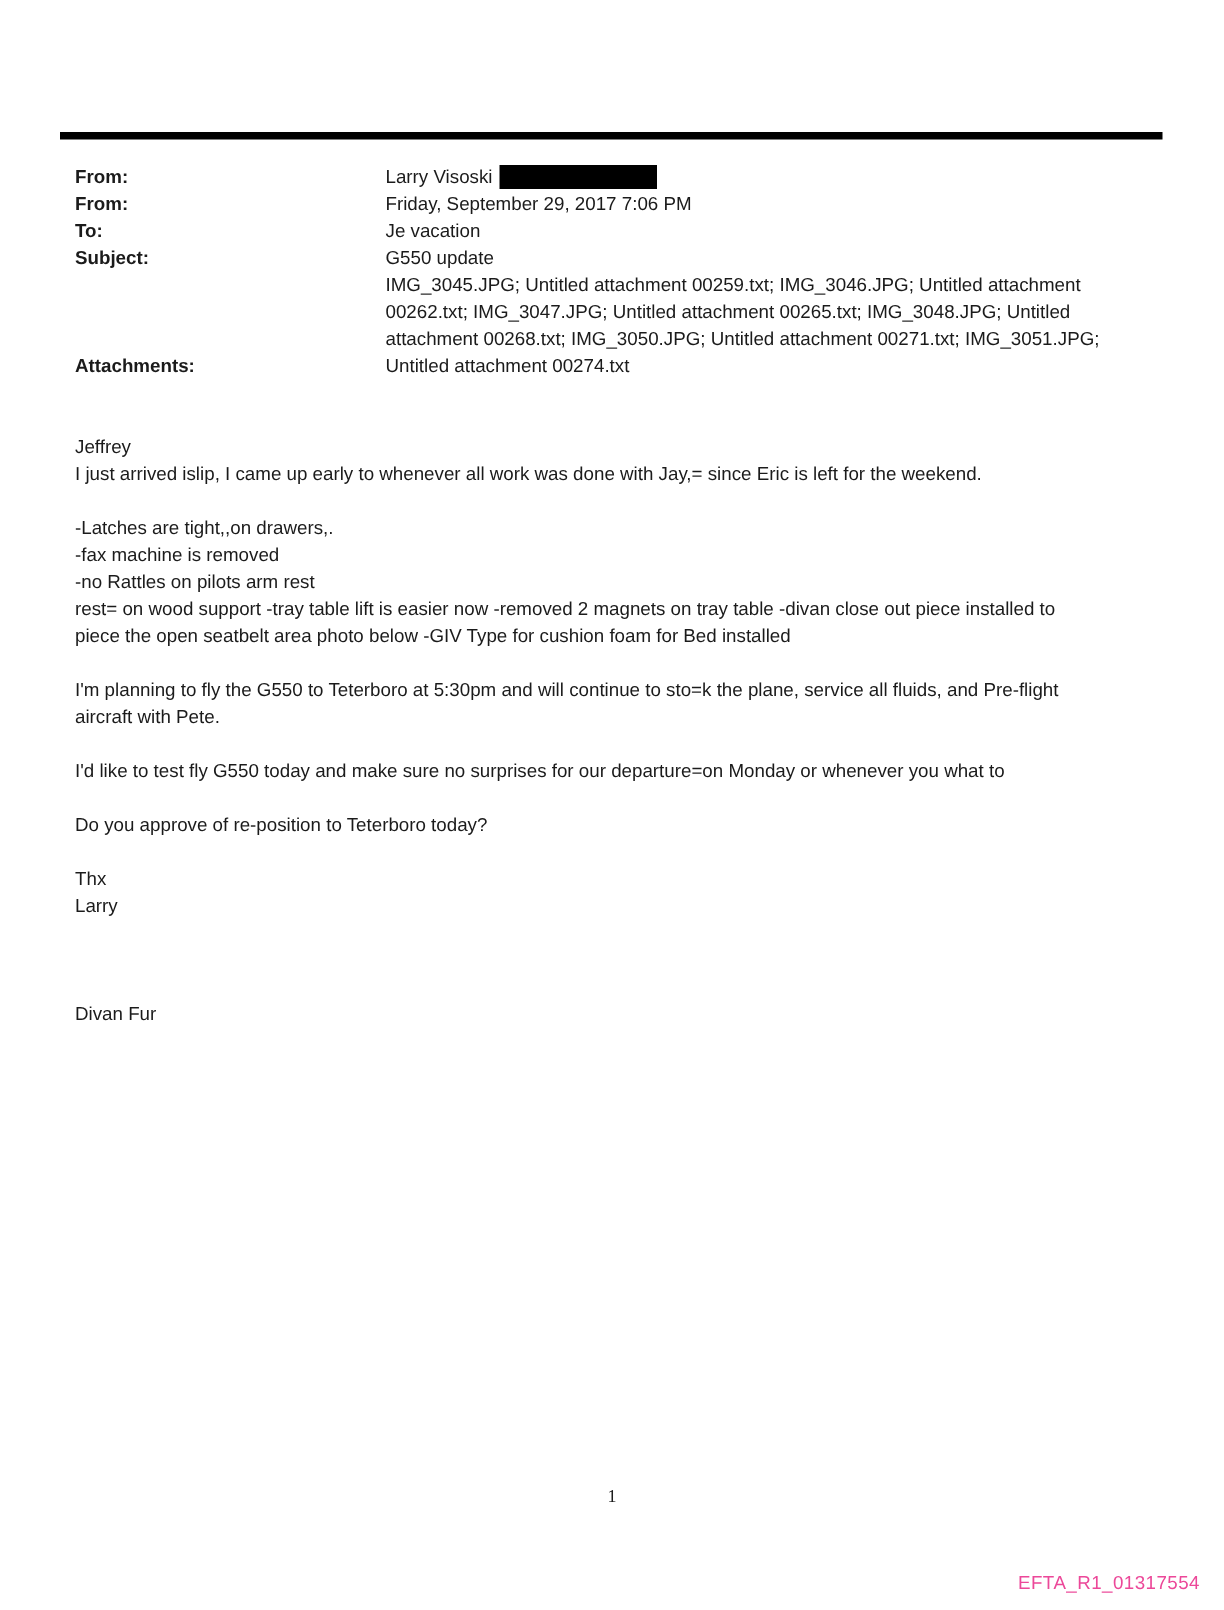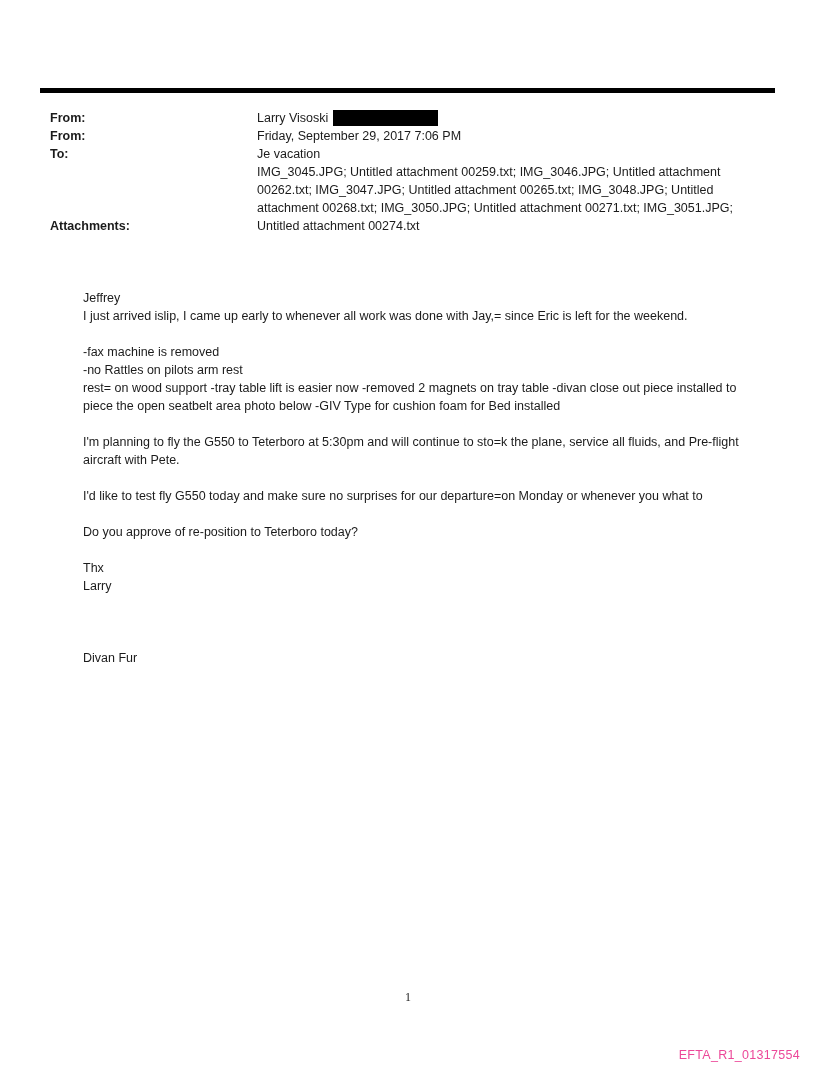--- a/index.html
+++ b/index.html
@@ -61,21 +61,20 @@
     position: absolute;
     left: 50px;
     top: 289px;
     width: 722px;
     font-size: 12.5px;
     line-height: 18px;
   }
   .body-line {
     min-height: 18px;
     white-space: pre-wrap;
-    margin-left: 33px;
   }
   .page-number {
     position: absolute;
     left: 0;
     top: 990px;
     width: 100%;
     text-align: center;
     font-family: "Liberation Serif", serif;
     font-size: 12px;
     color: #1b1b1b;
@@ -103,29 +102,34 @@
     </div>
     <div class="header-row">
       <div class="header-label">From:</div>
       <div class="header-value">Friday, September 29, 2017 7:06 PM</div>
     </div>
     <div class="header-row">
       <div class="header-label">To:</div>
       <div class="header-value">Je vacation</div>
     </div>
     <div class="header-row">
+      <div class="header-label">Subject:</div>
+      <div class="header-value">G550 update</div>
+    </div>
+    <div class="header-row">
       <div class="header-label">Attachments:</div>
       <div class="header-value attachments">IMG_3045.JPG; Untitled attachment 00259.txt; IMG_3046.JPG; Untitled attachment 00262.txt; IMG_3047.JPG; Untitled attachment 00265.txt; IMG_3048.JPG; Untitled attachment 00268.txt; IMG_3050.JPG; Untitled attachment 00271.txt; IMG_3051.JPG; Untitled attachment 00274.txt</div>
     </div>
   </div>
 
   <div class="email-body">
     <div class="body-line">Jeffrey</div>
     <div class="body-line">I just arrived islip, I came up early to whenever all work was done with Jay,= since Eric is left for the weekend.</div>
     <div class="body-line"></div>
+    <div class="body-line">-Latches are tight,,on drawers,.</div>
     <div class="body-line">-fax machine is removed</div>
     <div class="body-line">-no Rattles on pilots arm rest</div>
     <div class="body-line">rest= on wood support -tray table lift is easier now -removed 2 magnets on tray table -divan close out piece installed to</div>
     <div class="body-line">piece the open seatbelt area photo below -GIV Type for cushion foam for Bed installed</div>
     <div class="body-line"></div>
     <div class="body-line">I'm planning to fly the G550 to Teterboro at 5:30pm and will continue to sto=k the plane, service all fluids, and Pre-flight</div>
     <div class="body-line">aircraft with Pete.</div>
     <div class="body-line"></div>
     <div class="body-line">I'd like to test fly G550 today and make sure no surprises for our departure=on Monday or whenever you what to</div>
     <div class="body-line"></div>

